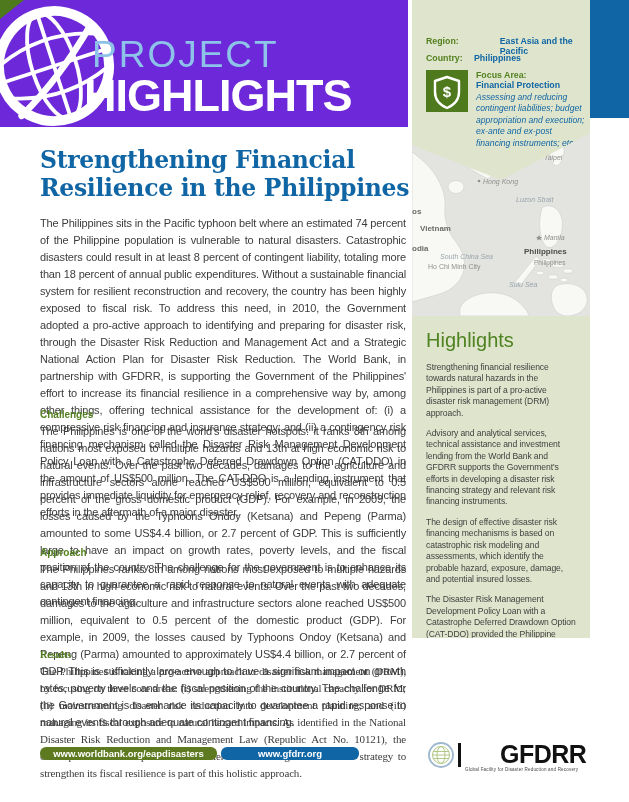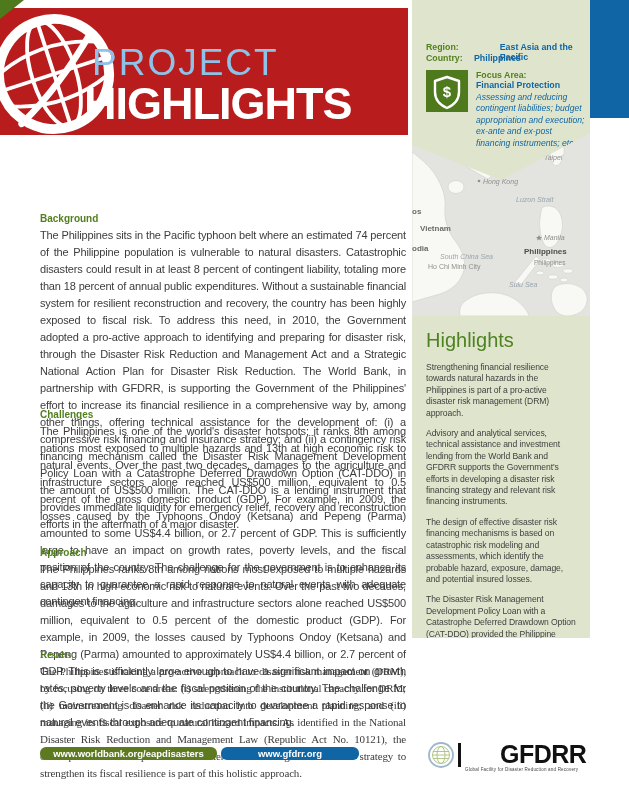--- a/index.html
+++ b/index.html
@@ -5,21 +5,21 @@
   * { margin:0; padding:0; box-sizing:border-box; }
   html,body { background:#ffffff; }
   body { font-family:"Liberation Sans", sans-serif; }
   #page {
     position:relative; width:629px; height:802px; background:#ffffff;
     overflow:hidden; margin:0 auto;
   }
   
   .banner {
     position:absolute; left:0; top:0; width:408px; height:127px;
-    background:#b91c1c; overflow:hidden;margin-top:8px;
+    background:#6d28d9; overflow:hidden;
   }
   .corner-tri {
     position:absolute; left:0; top:0; width:24px; height:19px;
     background:#4e7a1d; clip-path:polygon(0 0, 100% 0, 0 100%);
     z-index:3;
   }
   .globe-wrap { position:absolute; left:-12px; top:0px; width:132px; height:132px; }
   .proj-line {
     position:absolute; left:92px; top:36px;
     font-size:37px; font-weight:400; letter-spacing:2px; color:#8dc3e9;
@@ -163,21 +163,21 @@
         <text class="m-sea" x="28" y="129">South China Sea</text>
         <text class="m-city2" x="16" y="139">Ho Chi Minh City</text>
         <text class="m-sea" x="97" y="157">Sulu Sea</text>
         <text class="m-country" x="0" y="84">os</text>
         <text class="m-country" x="0" y="121">odia</text>
       </g>
     </svg>
   </div>
 
   <div class="info-panel">
-    <div class="info-row" style="top:42px;gap:32px;">
+    <div class="info-row" style="top:36px;gap:32px;">
       <span class="info-label">Region:</span>
       <span class="info-value">East Asia and the Pacific</span>
     </div>
     <div class="info-row" style="top:53px;">
       <span class="info-label">Country:</span>
       <span class="info-value">Philippines</span>
     </div>
     <div class="focus-icon">
       <svg width="42" height="42" viewBox="0 0 42 42">
         <path d="M21,7 L33,11 V22 C33,30 28,35 21,38 C14,35 9,30 9,22 V11 Z" fill="none" stroke="#ffffff" stroke-width="2.4" stroke-linejoin="round"></path>
@@ -193,23 +193,26 @@
 
   <div class="hl-panel">
     <div class="hl-title">Highlights</div>
     <p>Strengthening financial resilience towards natural hazards in the Philippines is part of a pro-active disaster risk management (DRM) approach.</p>
     <p>Advisory and analytical services, technical assistance and investment lending from the World Bank and GFDRR supports the Government's efforts in developing a disaster risk financing strategy and relevant risk financing instruments.</p>
     <p>The design of effective disaster risk financing mechanisms is based on catastrophic risk modeling and assessments, which identify the probable hazard, exposure, damage, and potential insured losses.</p>
     <p>The Disaster Risk Management Development Policy Loan with a Catastrophe Deferred Drawdown Option (CAT-DDO) provided the Philippine Government with rapid liquidity in the aftermath of Tropical Storm Sendong (Washi) on December 29, 2011.</p>
   </div>
 
   <div class="article">
+    <div class="doc-title">
+      <div>Strengthening Financial</div>
+      <div>Resilience in the Philippines</div>
+    </div>
 
     <div class="section" style="top:213px;">
-      <div class="sec-head">Background</div>
       <div class="sec-body">The Philippines sits in the Pacific typhoon belt where an estimated 74 percent of the Philippine population is vulnerable to natural disasters. Catastrophic disasters could result in at least 8 percent of contingent liability, totaling more than 18 percent of annual public expenditures. Without a sustainable financial system for resilient reconstruction and recovery, the country has been highly exposed to fiscal risk. To address this need, in 2010, the Government adopted a pro-active approach to identifying and preparing for disaster risk, through the Disaster Risk Reduction and Management Act and a Strategic National Action Plan for Disaster Risk Reduction. The World Bank, in partnership with GFDRR, is supporting the Government of the Philippines' effort to increase its financial resilience in a comprehensive way by, among other things, offering technical assistance for the development of: (i) a compressive risk financing and insurance strategy; and (ii) a contingency risk financing mechanism called the Disaster Risk Management Development Policy Loan with a Catastrophe Deferred Drawdown Option (CAT-DDO) in the amount of US$500 million. The CAT-DDO is a lending instrument that provides immediate liquidity for emergency relief, recovery and reconstruction efforts in the aftermath of a major disaster.</div>
     </div>
 
     <div class="section" style="top:409px;">
       <div class="sec-head">Challenges</div>
       <div class="sec-body">The Philippines is one of the world's disaster hotspots: it ranks 8th among nations most exposed to multiple hazards and 13th at high economic risk to natural events. Over the past two decades, damages to the agriculture and infrastructure sectors alone reached US$500 million, equivalent to 0.5 percent of the gross domestic product (GDP). For example, in 2009, the losses caused by the Typhoons Ondoy (Ketsana) and Pepeng (Parma) amounted to some US$4.4 billion, or 2.7 percent of GDP. This is sufficiently large to have an impact on growth rates, poverty levels, and the fiscal position of the country. The challenge for the government is to enhance its capacity to guarantee a rapid response to natural events with adequate contingent financing.</div>
     </div>
 
     <div class="section" style="top:527px;margin-top:20px;">
       <div class="sec-head">Approach</div>

